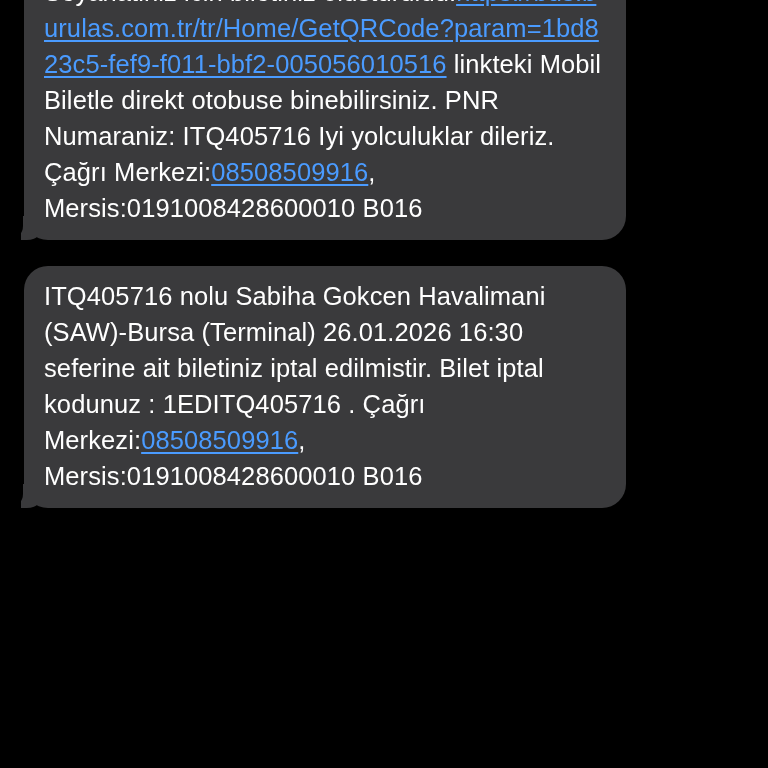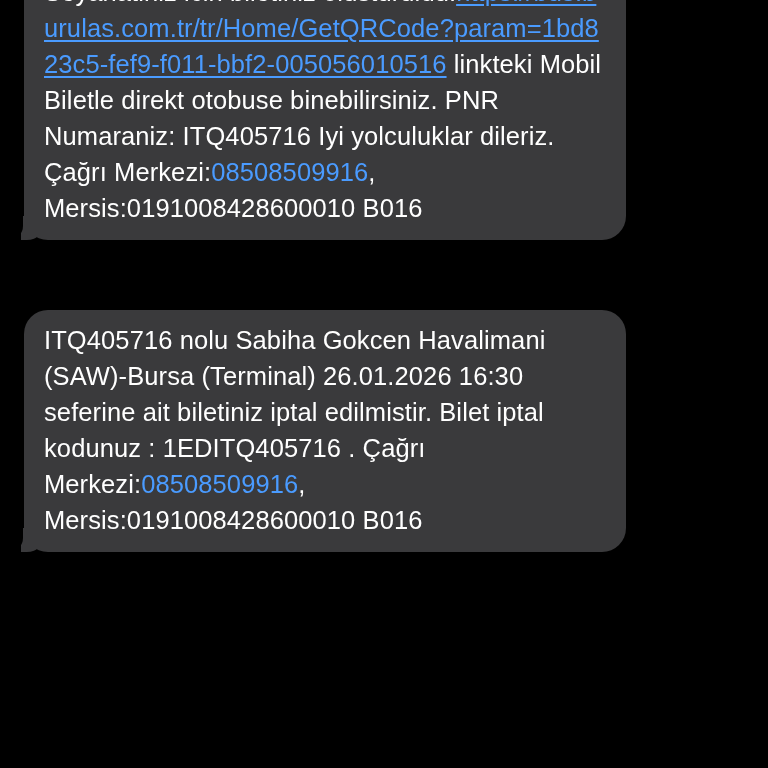--- a/index.html
+++ b/index.html
@@ -41,21 +41,20 @@
     background: #3a3a3c;
     color: #ffffff;
     border-radius: 24px;
     padding: 12px 20px 14px 20px;
     font-size: 25.5px;
     line-height: 36px;
     letter-spacing: 0.1px;
     max-width: 562px;
     word-wrap: break-word;
     overflow-wrap: break-word;
-    margin-top: 44px;
   }
   .bubble.first {
     border-top-left-radius: 0;
     border-top-right-radius: 24px;
   }
   .bubble .tail {
     position: absolute;
     left: -9px;
     bottom: 0;
     width: 22px;
@@ -83,20 +82,21 @@
     border-bottom-right-radius: 14px;
   }
   .lnk {
     color: #4a9bff;
     text-decoration: underline;
     text-underline-offset: 3px;
     word-break: break-all;
   }
   .tel {
     color: #4a9bff;
+    text-decoration: underline;
     text-underline-offset: 3px;
   }
   .clipped-top {
     margin-top: -38px;
   }
 </style>
 </head>
 <body>
 
 <div class="screen">

